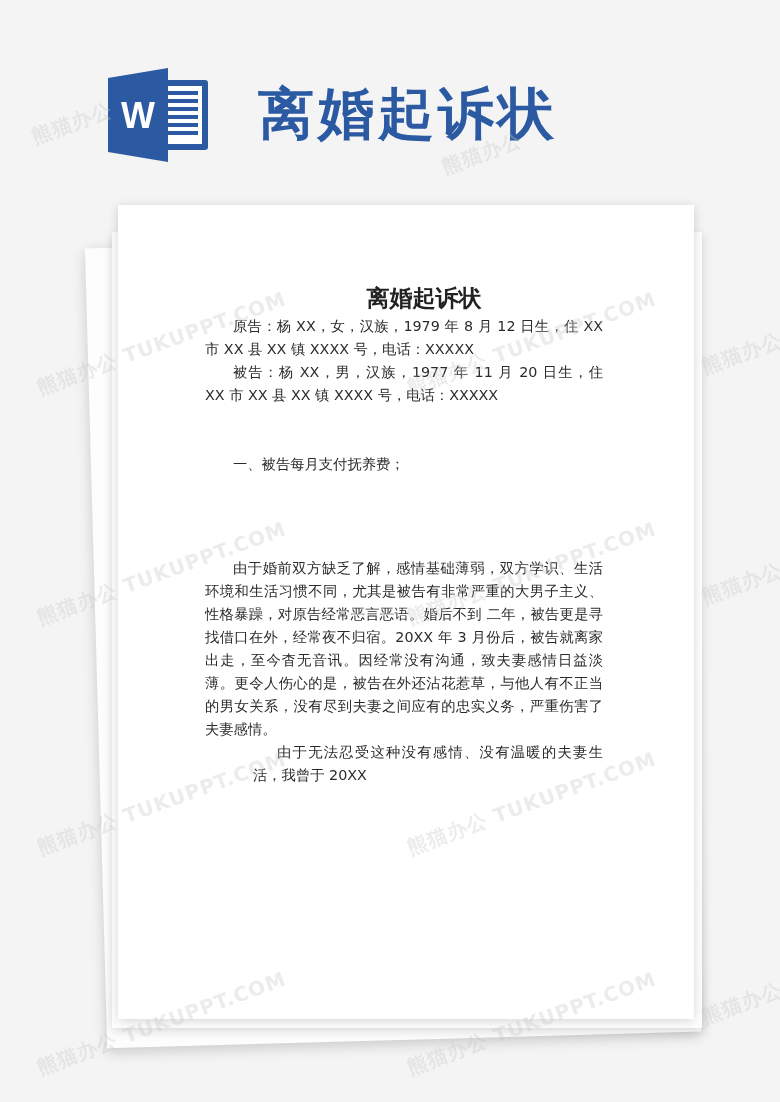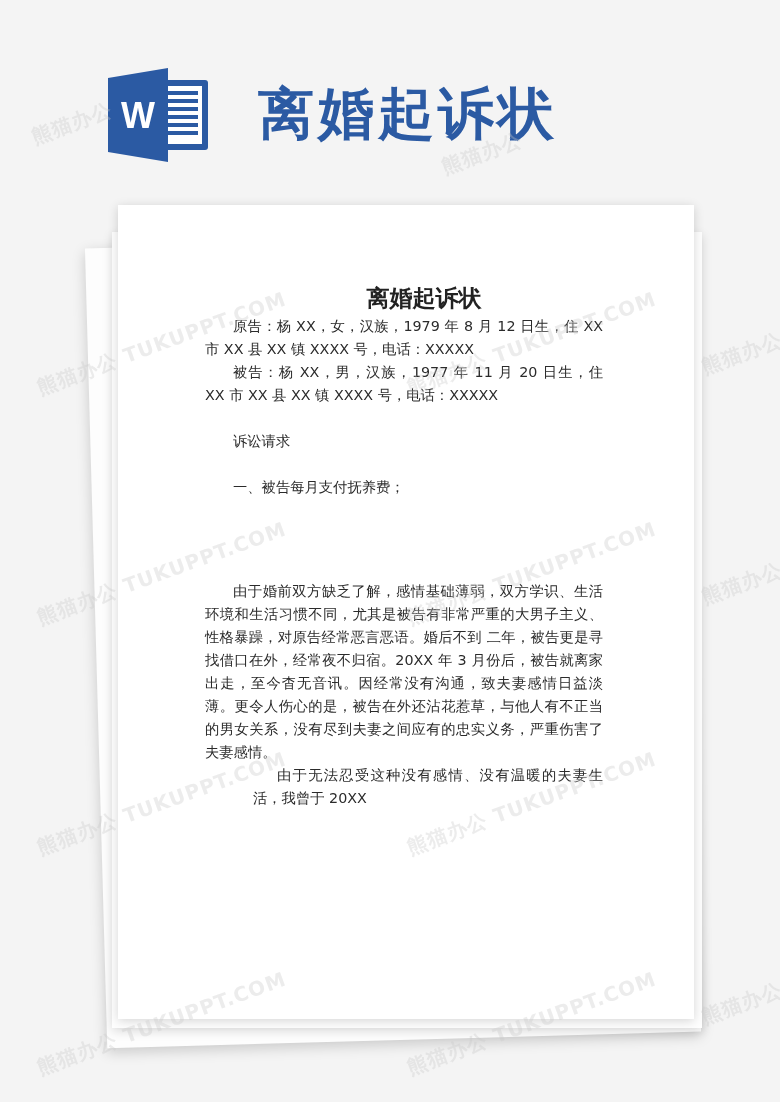--- a/index.html
+++ b/index.html
@@ -84,21 +84,20 @@
 
   <div class="paper-back"></div>
   <div class="paper-mid"></div>
 
   <div class="paper">
     <div class="doc">
       <div class="doc-title">离婚起诉状</div>
       <div class="p indent">原告：杨 XX，女，汉族，1979 年 8 月 12 日生，住 XX 市 XX 县 XX 镇 XXXX 号，电话：XXXXX</div>
       <div class="p indent">被告：杨 XX，男，汉族，1977 年 11 月 20 日生，住 XX 市 XX 县 XX 镇 XXXX 号，电话：XXXXX</div>
       <div class="blank"></div>
-      <div class="p indent">诉讼请求</div>
       <div class="blank"></div>
       <div class="p indent">一、被告每月支付抚养费；</div>
       <div class="blank"></div>
       <div class="blank"></div>
       <div class="blank"></div>
       <div class="blank-s"></div>
       <div class="p indent">由于婚前双方缺乏了解，感情基础薄弱，双方学识、生活环境和生活习惯不同，尤其是被告有非常严重的大男子主义、性格暴躁，对原告经常恶言恶语。婚后不到 二年，被告更是寻找借口在外，经常夜不归宿。20XX 年 3 月份后，被告就离家出走，至今杳无音讯。因经常没有沟通，致夫妻感情日益淡薄。更令人伤心的是，被告在外还沾花惹草，与他人有不正当的男女关系，没有尽到夫妻之间应有的忠实义务，严重伤害了夫妻感情。</div>
       <div class="p indent-s">由于无法忍受这种没有感情、没有温暖的夫妻生活，我曾于 20XX</div>
     </div>
   </div>

